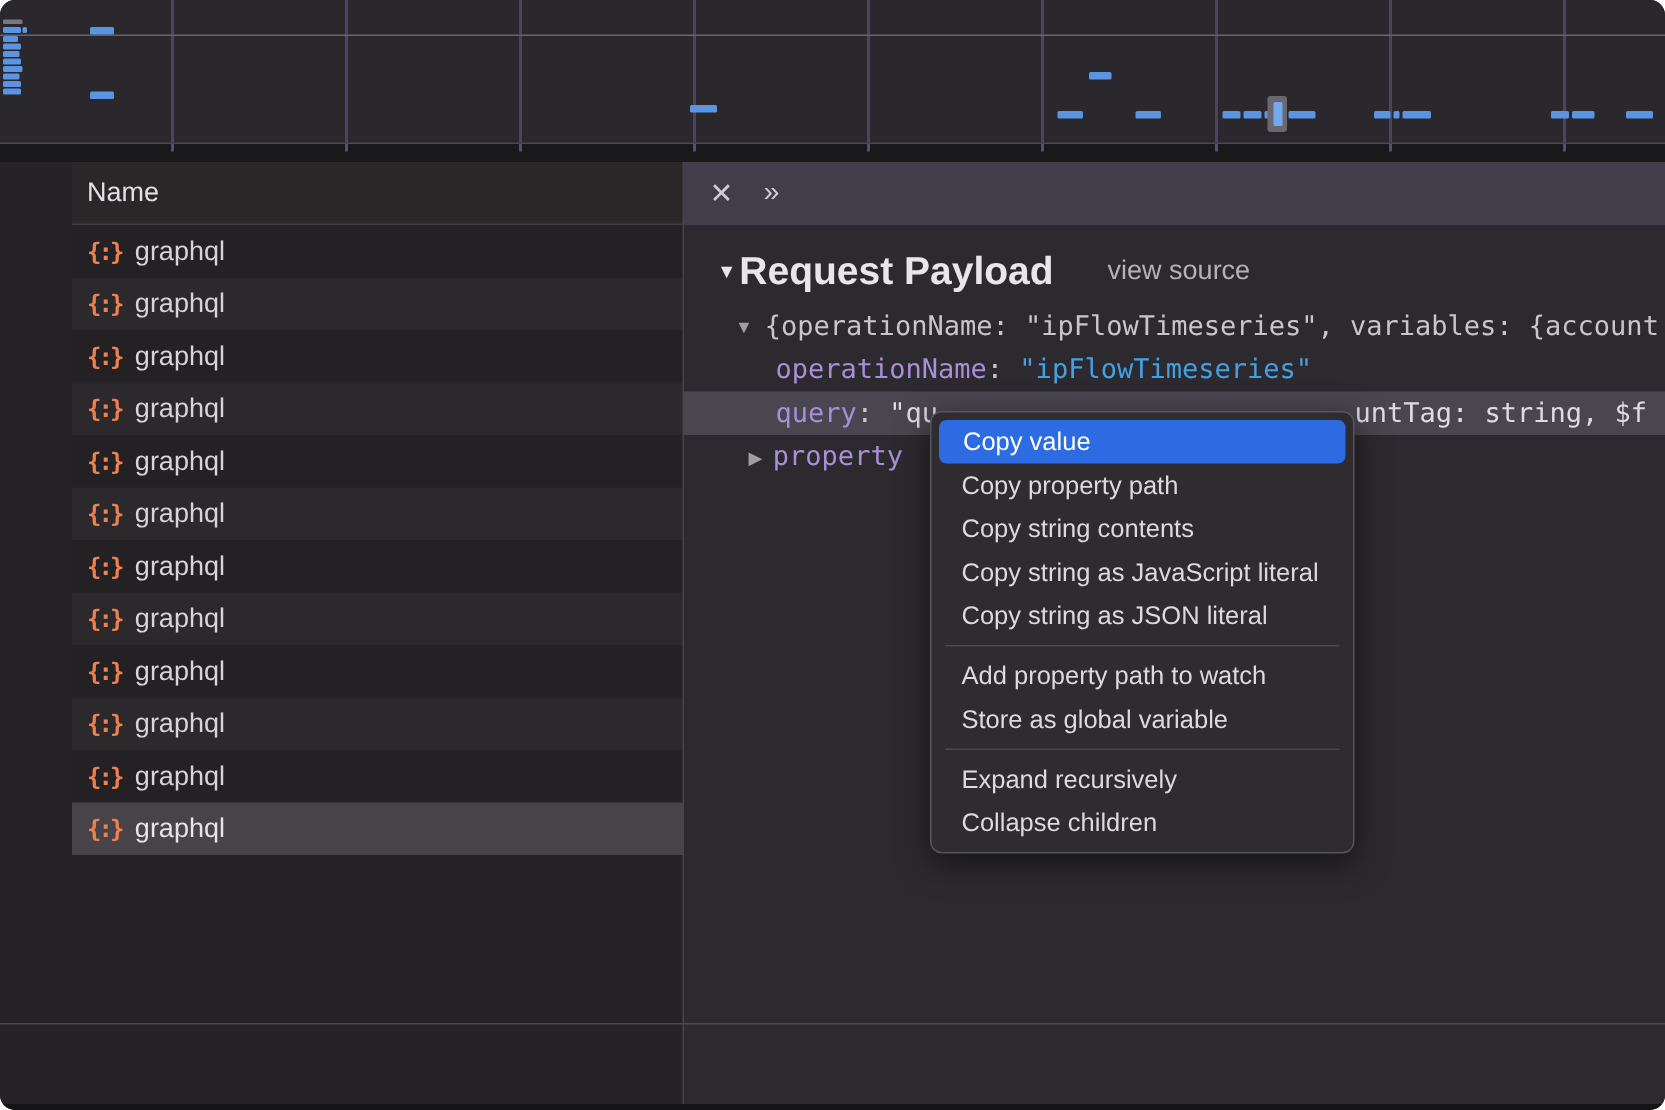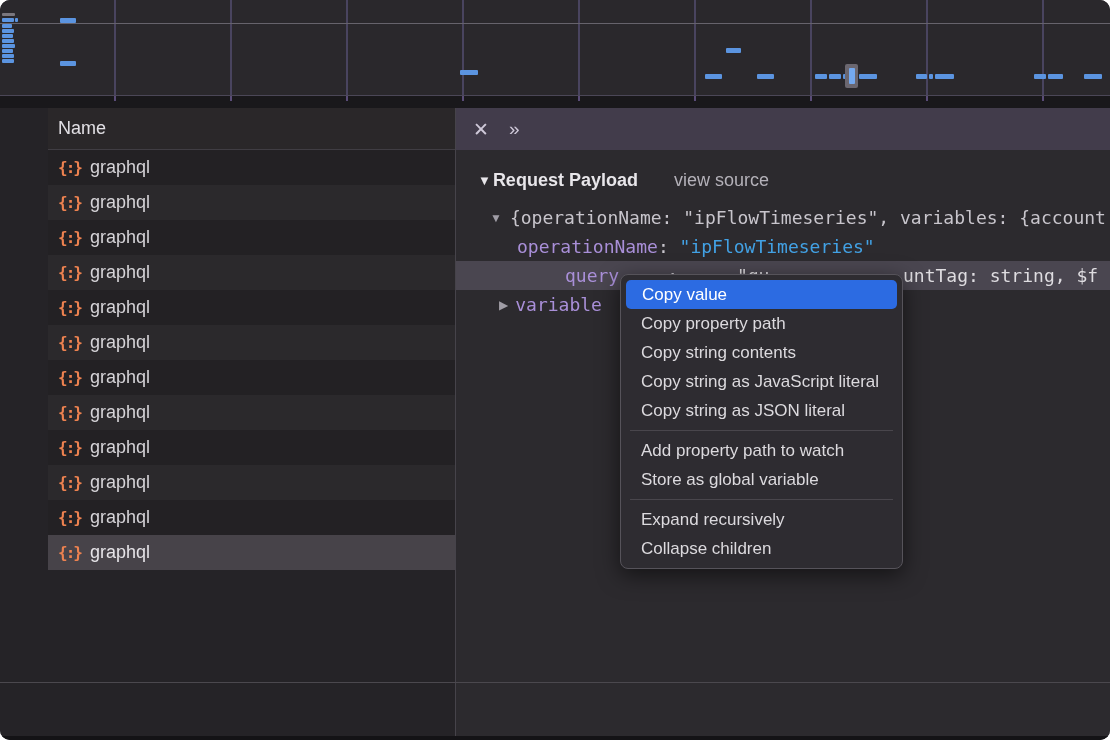--- a/index.html
+++ b/index.html
@@ -34,21 +34,21 @@
   #right-pane{position:absolute;left:456px;top:108px;width:654px;height:629px;background:#2c2a2e;overflow:hidden;}
   #tabbar{position:absolute;left:0;top:0;width:100%;height:42px;background:#423c4b;display:flex;align-items:center;}
   #close-btn{margin:0 14px 0 17px;color:#cfc9d9;font-size:19px;cursor:pointer;line-height:1;}
   .tab{position:relative;height:42px;display:flex;align-items:center;padding:0 15px;font-size:17px;color:#c9c3d3;cursor:pointer;}
   .tab.active{color:#c8adf5;}
   .tab.active::after{content:"";position:absolute;left:4px;right:4px;bottom:2px;height:3px;background:#8f6ae6;border-radius:2px;}
   #more-tabs{margin-left:6px;color:#cfc9d9;font-size:19px;letter-spacing:-3px;cursor:pointer;}
 
   #payload-header{position:absolute;left:22px;top:58px;height:28px;display:flex;align-items:center;color:#e8e6ea;}
   #payload-header .tri{color:#e8e6ea;font-size:13px;margin-right:2px;}
-  #payload-header .title{font-weight:bold;font-size:18px;}
+  #payload-header .title{font-weight:bold;font-size:26px;}
   #payload-header .viewsrc{margin-left:36px;font-weight:normal;font-size:18px;color:#b4b1b9;cursor:pointer;}
 
   .tree-row{position:absolute;left:0;width:100%;height:29px;display:flex;align-items:center;
     font-family:"DejaVu Sans Mono",monospace;font-size:18px;color:#c8c5cc;white-space:pre;}
   .tree-row .tri{font-family:"Liberation Sans",sans-serif;font-size:12px;color:#a09da6;}
   .tree-row.selected{background:#4a4650;}
   .key{color:#a98fd8;}
   .str{color:#42a1e4;}
   .plain{color:#dedce0;}
   .frag{position:absolute;left:447px;white-space:pre;}
@@ -179,30 +179,30 @@
     <div class="tree-row" style="top:95px;">
       <span style="width:34px;"></span><span class="tri">▼</span>
       <span style="width:8px;"></span><span>{operationName: "ipFlowTimeseries", variables: {account</span>
     </div>
 
     <div class="tree-row" style="top:124px;">
       <span style="width:61px;"></span>
       <span class="key">operationName</span><span>: </span><span class="str">"ipFlowTimeseries"</span>
     </div>
 
-    <div class="tree-row selected" style="top:153px;gap:48px;">
+    <div class="tree-row selected" style="top:153px;">
       <span style="width:61px;"></span>
       <span class="key">query</span><span>: </span><span class="plain">"qu</span>
       <span class="frag plain">untTag: string, $f</span>
     </div>
 
     <div class="tree-row" style="top:182px;">
       <span style="width:43px;"></span><span class="tri">▶</span>
       <span style="width:7px;"></span>
-      <span class="key">variable</span>
+      <span class="key">property</span>
     </div>
   </div>
 
   <div id="vdivider"></div>
   <div id="hdivider"></div>
   <div id="bottom-strip"></div>
 
   <div id="context-menu">
       <div class="menu-item highlighted">Copy value</div>
       <div class="menu-item">Copy property path</div>

